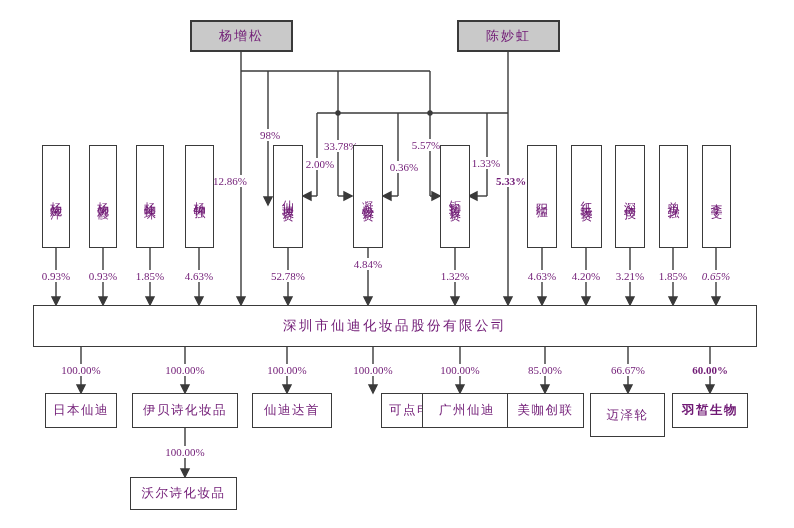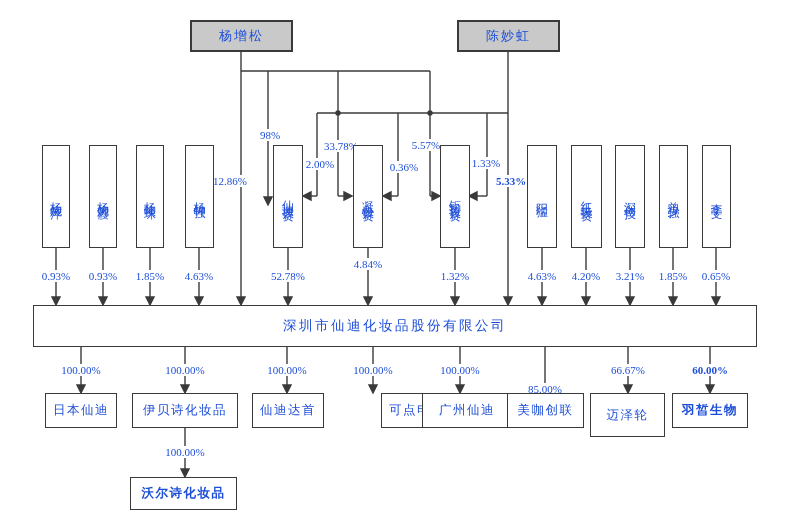--- a/index.html
+++ b/index.html
@@ -1,18 +1,18 @@
 <!DOCTYPE html>
 <html><head>
 <meta charset="utf-8">
 <style>
   html,body{margin:0;padding:0;background:#ffffff;}
   #canvas{
     position:relative;width:794px;height:528px;background:#ffffff;overflow:hidden;
-    font-family:"Liberation Serif","DejaVu Serif",serif;color:#1d4ed8;
+    font-family:"Liberation Serif","DejaVu Serif",serif;color:#701a75;
   }
   .box{
     position:absolute;box-sizing:border-box;background:#ffffff;
     border:1.6px solid #3a3a3a;display:flex;align-items:center;justify-content:center;
     font-size:12.5px;letter-spacing:1.5px;white-space:nowrap;
   }
   .gray{background:#c9c9c9;border:2px solid #3a3a3a;font-size:13px;letter-spacing:2px;}
   .vbox{
     writing-mode:vertical-rl;text-orientation:upright;letter-spacing:3px;
     font-size:12px;line-height:1;
@@ -188,58 +188,58 @@
   <span class="pct" style="left:103px;top:276px;">0.93%</span>
   <span class="pct" style="left:150px;top:276px;">1.85%</span>
   <span class="pct" style="left:199px;top:276px;">4.63%</span>
   <span class="pct" style="left:288px;top:276px;">52.78%</span>
   <span class="pct" style="left:368px;top:264px;">4.84%</span>
   <span class="pct" style="left:455px;top:276px;">1.32%</span>
   <span class="pct" style="left:542px;top:276px;">4.63%</span>
   <span class="pct" style="left:586px;top:276px;">4.20%</span>
   <span class="pct" style="left:630px;top:276px;">3.21%</span>
   <span class="pct" style="left:673px;top:276px;">1.85%</span>
-  <span class="pct" style="left:716px;top:276px;">0.65%</span>
+  <span class="pct" style="left:716px;top:276px;font-style:italic;">0.65%</span>
 
   <div class="box mainbox" style="left:33px;top:305px;width:724px;height:42px;">
     <span>深圳市仙迪化妆品股份有限公司</span>
   </div>
 
   <span class="pct" style="left:81px;top:370px;">100.00%</span>
   <span class="pct" style="left:185px;top:370px;">100.00%</span>
   <span class="pct" style="left:287px;top:370px;">100.00%</span>
   <span class="pct" style="left:373px;top:370px;">100.00%</span>
   <span class="pct" style="left:460px;top:370px;">100.00%</span>
-  <span class="pct" style="left:545px;top:370px;margin-top:19px;">85.00%</span>
+  <span class="pct" style="left:545px;top:370px;">85.00%</span>
   <span class="pct" style="left:628px;top:370px;">66.67%</span>
   <span class="pct bold" style="left:710px;top:370px;">60.00%</span>
 
   <div class="box" style="left:45px;top:393px;width:72px;height:35px;">
     <span>日本仙迪</span>
     </div>
   <div class="box" style="left:132px;top:393px;width:106px;height:35px;">
     <span>伊贝诗化妆品</span>
     </div>
-  <div class="box" style="left:252px;top:393px;width:72px;height:35px;">
+  <div class="box" style="left:252px;top:393px;width:80px;height:35px;">
     <span>仙迪达首</span>
     </div>
   <div class="box" style="left:337px;top:393px;width:72px;height:35px;margin-left:44px;">
     <span>可点电子</span>
     </div>
   <div class="box" style="left:422px;top:393px;width:90px;height:35px;">
     <span>广州仙迪</span>
     </div>
   <div class="box" style="left:507px;top:393px;width:77px;height:35px;">
     <span>美咖创联</span>
     </div>
   <div class="box" style="left:590px;top:393px;width:75px;height:44px;">
     <span>迈泽轮</span>
     </div>
   <div class="box bold" style="left:672px;top:393px;width:76px;height:35px;">
     <span>羽皙生物</span>
     </div>
 
   <span class="pct" style="left:185px;top:452px;">100.00%</span>
-  <div class="box" style="left:130px;top:477px;width:107px;height:33px;font-weight:bold;">
+  <div class="box" style="left:130px;top:477px;width:107px;height:33px;">
     <span>沃尔诗化妆品</span>
     </div>
 
 </div>
 
 </body></html>

